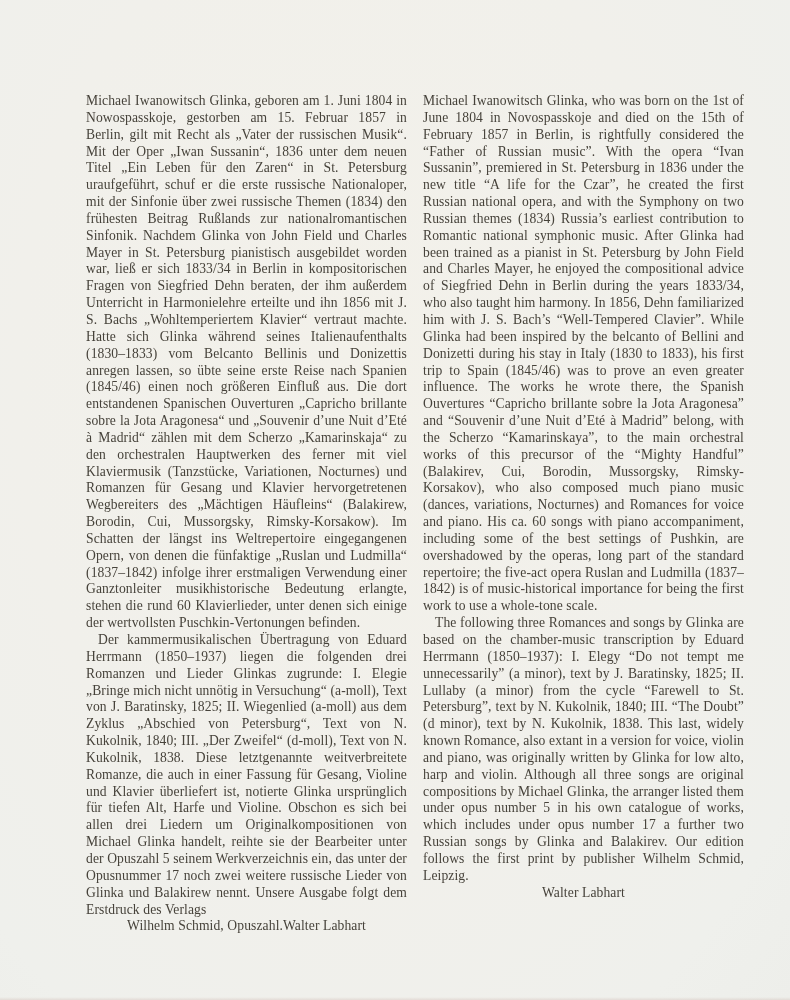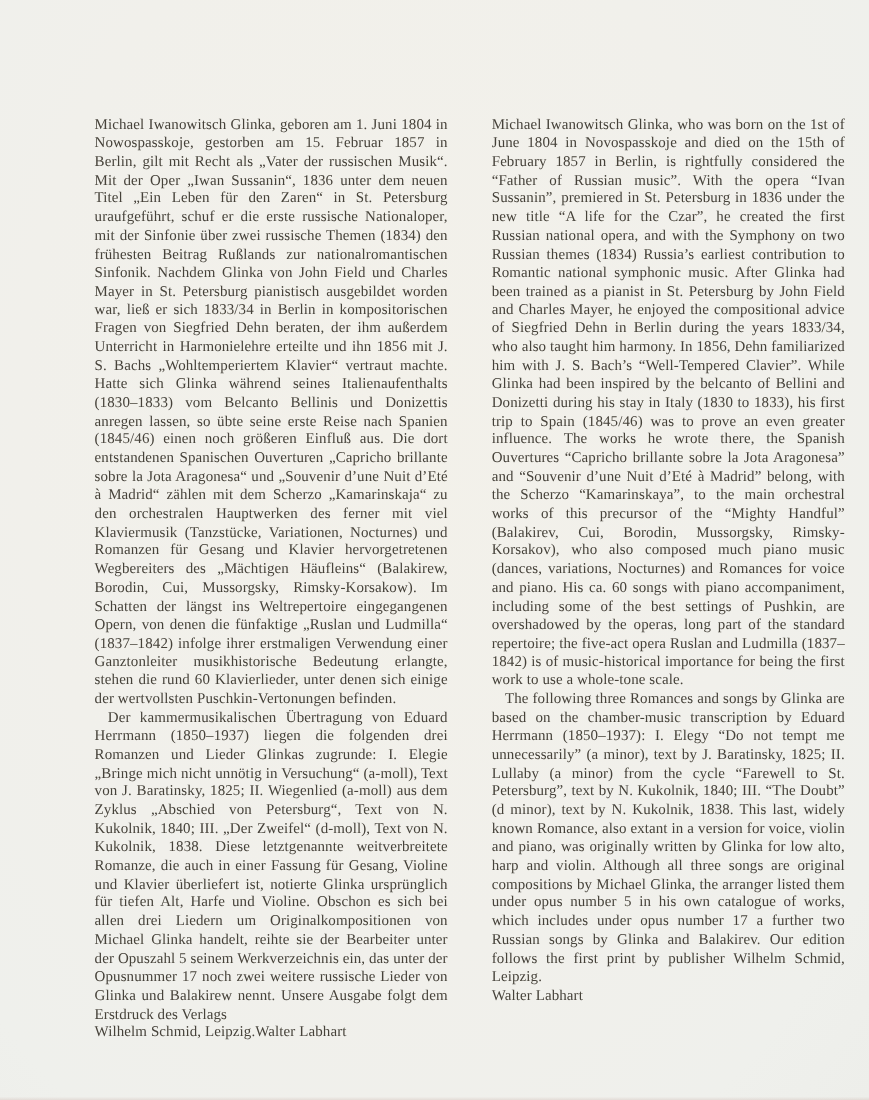--- a/index.html
+++ b/index.html
@@ -24,22 +24,21 @@
   .page::after {
     
     content: "";
     position: absolute;
     left: 0; bottom: 0;
     width: 100%; height: 3px;
     background: linear-gradient(to bottom, rgba(0,0,0,0), rgba(190,160,150,0.25));
   }
   .columns {
     display: flex;
-    gap: 40px;
-    margin-top: 12px;
+    gap: 16px;
   }
   .col {
     width: 321px;
     flex: 0 0 321px;
     font-family: "Liberation Serif", "DejaVu Serif", serif;
     font-size: 13.6px;
     line-height: 16.85px;
     color: #46423a;
     letter-spacing: 0.1px;
   }
@@ -48,40 +47,40 @@
     text-align: justify;
     text-justify: inter-word;
   }
   .para.indent {
     text-indent: 12px;
   }
   .it {
   }
   .closing {
     display: flex;
-    justify-content: flex-start;
+    justify-content: center;
     text-align: right;
   }
   .closing span:first-child {
     text-align: left;
   }
 </style>
 </head>
 <body>
 
 <div class="page">
   <div class="columns">
 
     <div class="col" lang="de">
       <div>
           <p class="para"><span>Michael Iwanowitsch Glinka, geboren am 1. Juni 1804 in Nowospasskoje, gestorben am 15. Februar 1857 in Berlin, gilt mit Recht als „Vater der russischen Musik“. Mit der Oper „Iwan Sussanin“, 1836 unter dem neuen Titel „Ein Leben für den Zaren“ in St. Petersburg uraufgeführt, schuf er die erste russische Nationaloper, mit der Sinfonie über zwei russische Themen (1834) den frühesten Beitrag Rußlands zur nationalromantischen Sinfonik. Nachdem Glinka von John Field und Charles Mayer in St. Petersburg pianistisch ausgebildet worden war, ließ er sich 1833/34 in Berlin in kompositorischen Fragen von Siegfried Dehn beraten, der ihm außerdem Unterricht in Harmonielehre erteilte und ihn 1856 mit J. S. Bachs „Wohltemperiertem Klavier“ vertraut machte. Hatte sich Glinka während seines Italienaufenthalts (1830–1833) vom Belcanto Bellinis und Donizettis anregen lassen, so übte seine erste Reise nach Spanien (1845/46) einen noch größeren Einfluß aus. Die dort entstandenen Spanischen Ouverturen „Capricho brillante sobre la Jota Aragonesa“ und „Souvenir d’une Nuit d’Eté à Madrid“ zählen mit dem Scherzo „Kamarinskaja“ zu den orchestralen Hauptwerken des ferner mit viel Klaviermusik (Tanzstücke, Variationen, Nocturnes) und Romanzen für Gesang und Klavier hervorgetretenen Wegbereiters des „Mächtigen Häufleins“ (Balakirew, Borodin, Cui, Mussorgsky, Rimsky-Korsakow). Im Schatten der längst ins Weltrepertoire eingegangenen Opern, von denen die fünfaktige „Ruslan und Ludmilla“ (1837–1842) infolge ihrer erstmaligen Verwendung einer Ganztonleiter musikhistorische Bedeutung erlangte, stehen die rund 60 Klavierlieder, unter denen sich einige der wertvollsten Puschkin-Vertonungen befinden.</span></p>
           <p class="para indent"><span>Der kammermusikalischen Übertragung von Eduard Herrmann (1850–1937) liegen die folgenden drei Romanzen und Lieder Glinkas zugrunde: I. Elegie „</span><span class="it">Bringe mich nicht unnötig in Versuchung</span><span>“ (a-moll), Text von J. Baratinsky, 1825; II. Wiegenlied (a-moll) aus dem Zyklus „</span><span class="it">Abschied von Petersburg</span><span>“, Text von N. Kukolnik, 1840; III. „</span><span class="it">Der Zweifel</span><span>“ (d-moll), Text von N. Kukolnik, 1838. Diese letztgenannte weitverbreitete Romanze, die auch in einer Fassung für Gesang, Violine und Klavier überliefert ist, notierte Glinka ursprünglich für tiefen Alt, Harfe und Violine. Obschon es sich bei allen drei Liedern um Originalkompositionen von Michael Glinka handelt, reihte sie der Bearbeiter unter der Opuszahl 5 seinem Werkverzeichnis ein, das unter der Opusnummer 17 noch zwei weitere russische Lieder von Glinka und Balakirew nennt. Unsere Ausgabe folgt dem Erstdruck des Verlags</span></p>
         </div>
       <div class="closing">
-        <span>Wilhelm Schmid, Leipzig.</span>
+        <span>Wilhelm Schmid, Opuszahl.</span>
         <span>Walter Labhart</span>
       </div>
     </div>
 
     <div class="col" lang="en">
       <div>
           <p class="para"><span>Michael Iwanowitsch Glinka, who was born on the 1st of June 1804 in Novospasskoje and died on the 15th of February 1857 in Berlin, is rightfully considered the “Father of Russian music”. With the opera “Ivan Sussanin”, premiered in St. Petersburg in 1836 under the new title “A life for the Czar”, he created the first Russian national opera, and with the Symphony on two Russian themes (1834) Russia’s earliest contribution to Romantic national symphonic music. After Glinka had been trained as a pianist in St. Petersburg by John Field and Charles Mayer, he enjoyed the compositional advice of Siegfried Dehn in Berlin during the years 1833/34, who also taught him harmony. In 1856, Dehn familiarized him with J. S. Bach’s “Well-Tempered Clavier”. While Glinka had been inspired by the belcanto of Bellini and Donizetti during his stay in Italy (1830 to 1833), his first trip to Spain (1845/46) was to prove an even greater influence. The works he wrote there, the Spanish Ouvertures “Capricho brillante sobre la Jota Aragonesa” and “Souvenir d’une Nuit d’Eté à Madrid” belong, with the Scherzo “Kamarinskaya”, to the main orchestral works of this precursor of the “Mighty Handful” (Balakirev, Cui, Borodin, Mussorgsky, Rimsky-Korsakov), who also composed much piano music (dances, variations, Nocturnes) and Romances for voice and piano. His ca. 60 songs with piano accompaniment, including some of the best settings of Pushkin, are overshadowed by the operas, long part of the standard repertoire; the five-act opera </span><span class="it">Ruslan and Ludmilla</span><span> (1837–1842) is of music-historical importance for being the first work to use a whole-tone scale.</span></p>
           <p class="para indent"><span>The following three Romances and songs by Glinka are based on the chamber-music transcription by Eduard Herrmann (1850–1937): I. Elegy “</span><span class="it">Do not tempt me unnecessarily</span><span>” (a minor), text by J. Baratinsky, 1825; II. Lullaby (a minor) from the cycle “</span><span class="it">Farewell to St. Petersburg</span><span>”, text by N. Kukolnik, 1840; III. “</span><span class="it">The Doubt</span><span>” (d minor), text by N. Kukolnik, 1838. This last, widely known Romance, also extant in a version for voice, violin and piano, was originally written by Glinka for low alto, harp and violin. Although all three songs are original compositions by Michael Glinka, the arranger listed them under opus number 5 in his own catalogue of works, which includes under opus number 17 a further two Russian songs by Glinka and Balakirev. Our edition follows the first print by publisher Wilhelm Schmid, Leipzig.</span></p>
         </div>
       <div class="closing">

